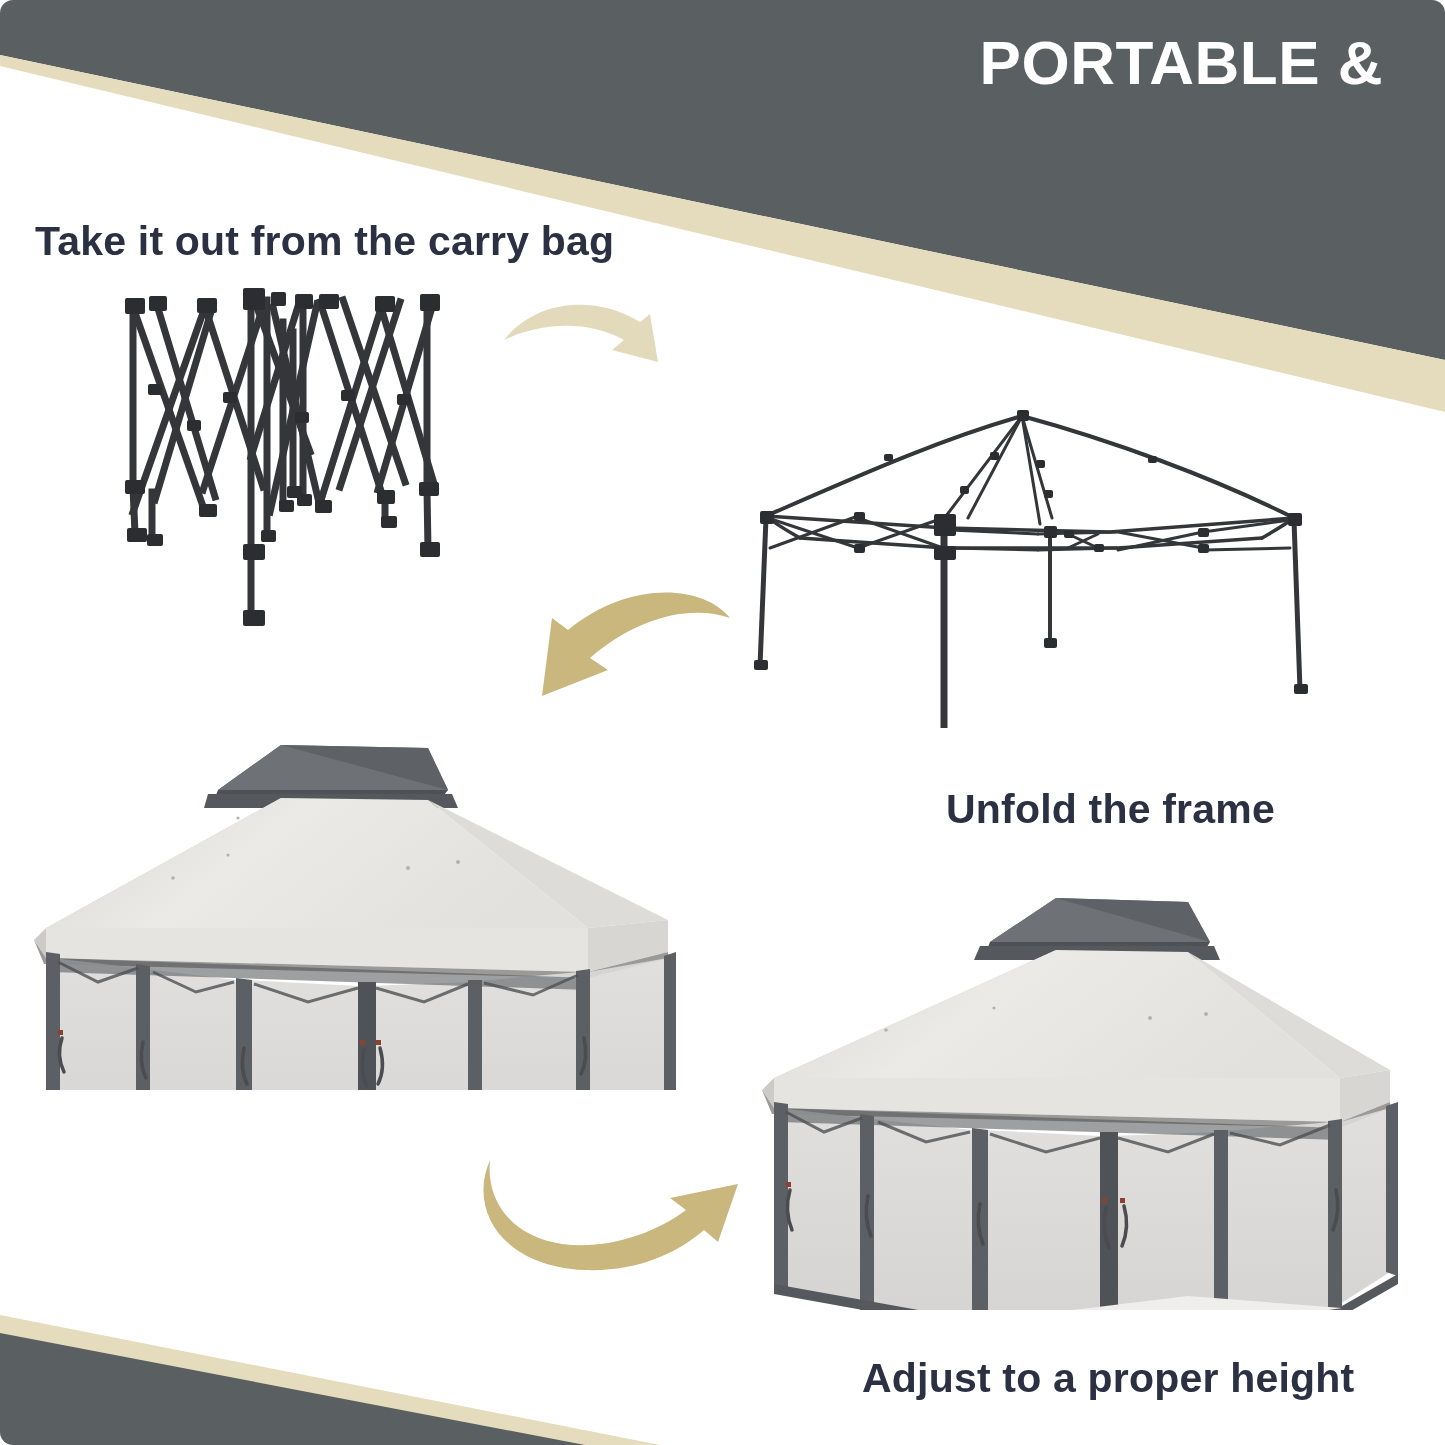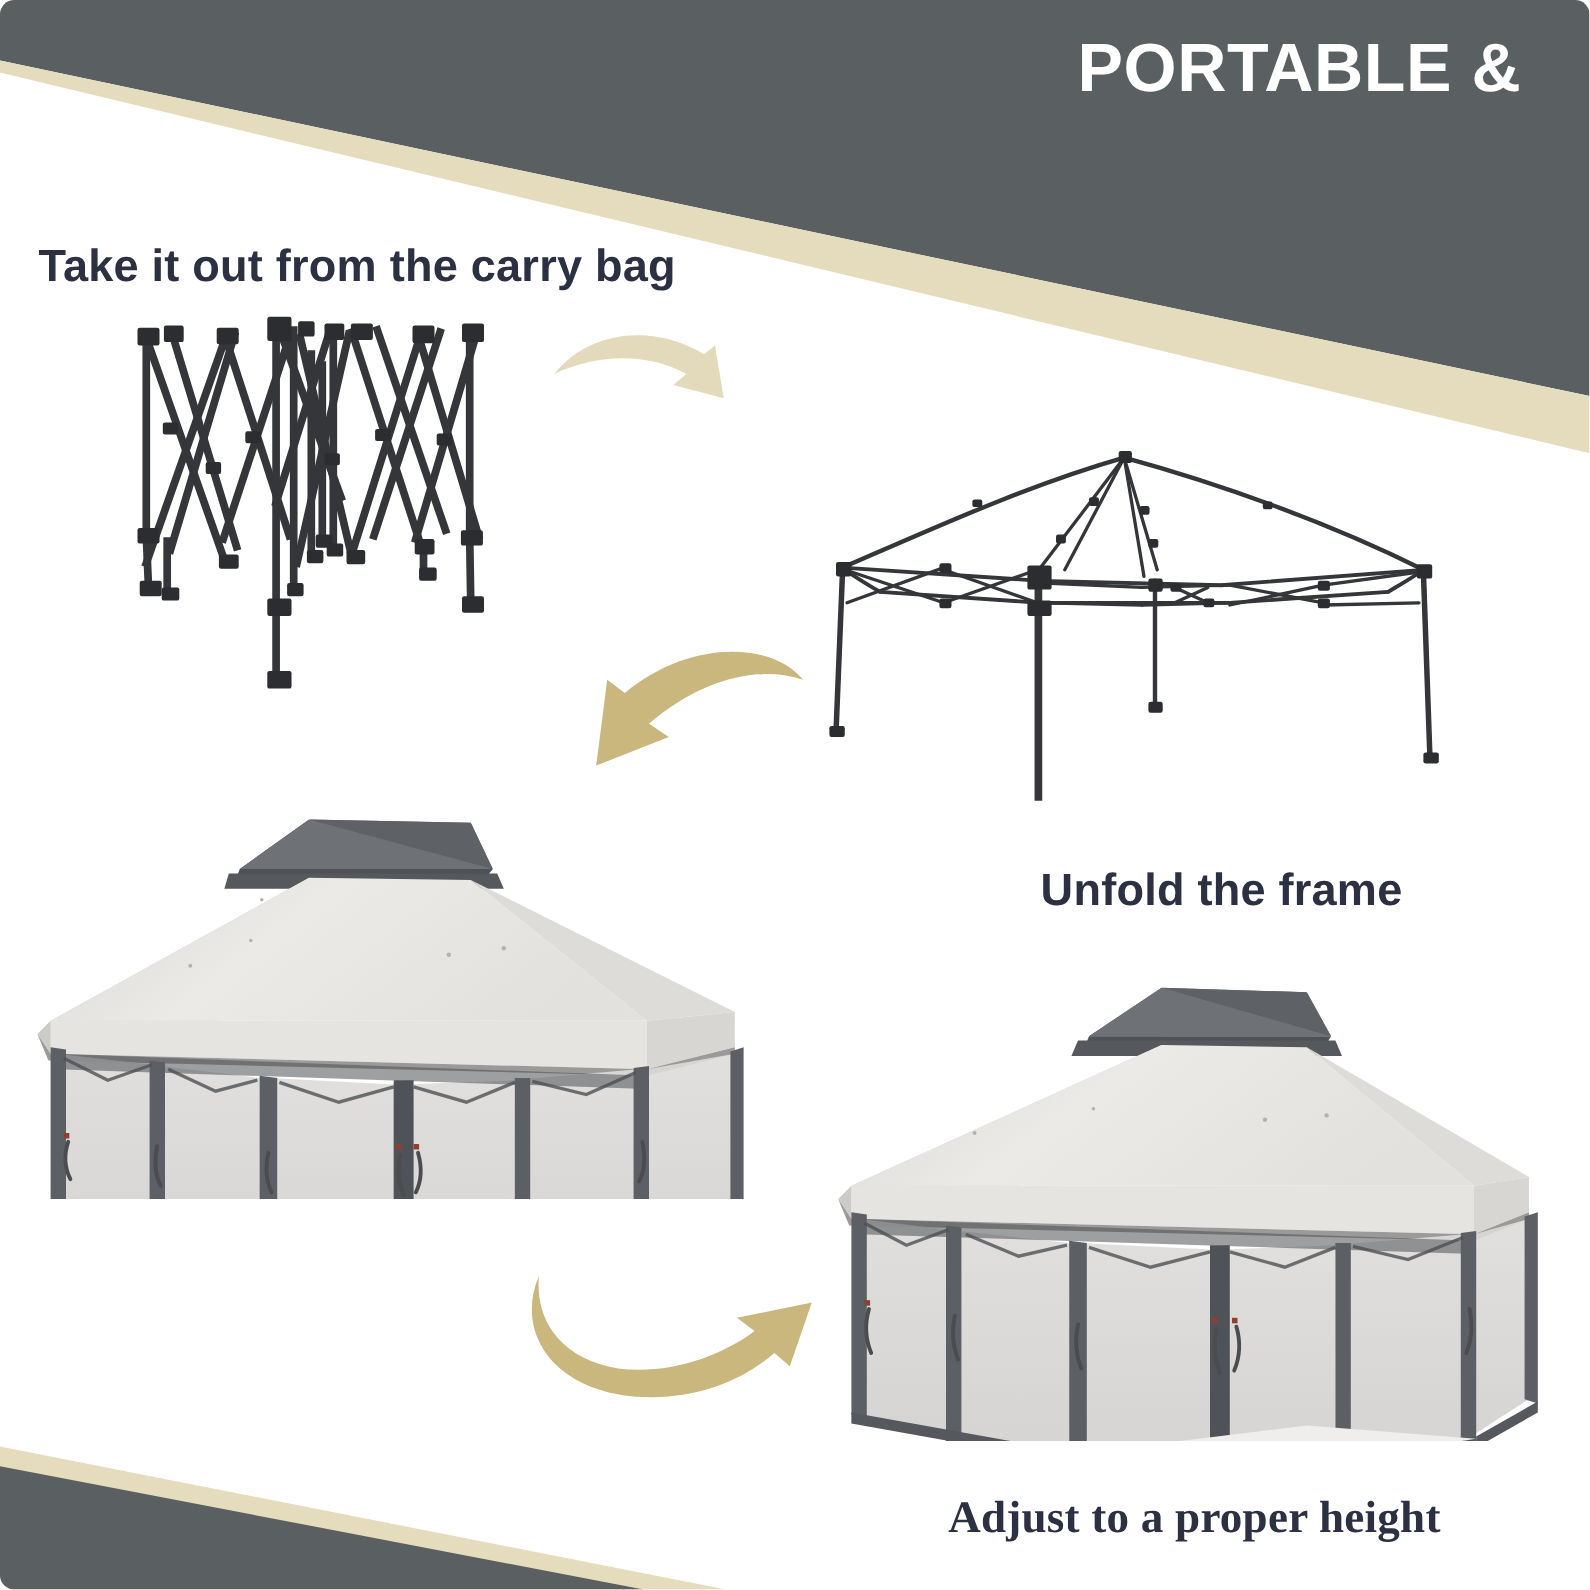--- a/index.html
+++ b/index.html
@@ -35,21 +35,21 @@
     position:absolute;
     color:#2b3043;
     font-size:41px;
     font-weight:600;
     letter-spacing:0.2px;
     white-space:nowrap;
   }
   #caption-1{left:35px;top:218px;}
   #caption-2{left:928px;top:786px;margin-left:18px;}
   #caption-3{left:72px;top:1086px;}
-  #caption-4{left:862px;top:1355px;font-family:Liberation Serif, serif;}
+  #caption-4{left:862px;top:1355px;}
 
   
   .illus{position:absolute;}
   #illus-folded-frame{left:95px;top:272px;width:375px;height:380px;}
   #illus-open-frame{left:738px;top:398px;width:585px;height:330px;}
   #illus-gazebo-1{left:28px;top:690px;width:665px;height:400px;}
   #illus-gazebo-2{left:758px;top:890px;width:645px;height:420px;}
   .illus svg{display:block;width:100%;height:100%;}
 
   

